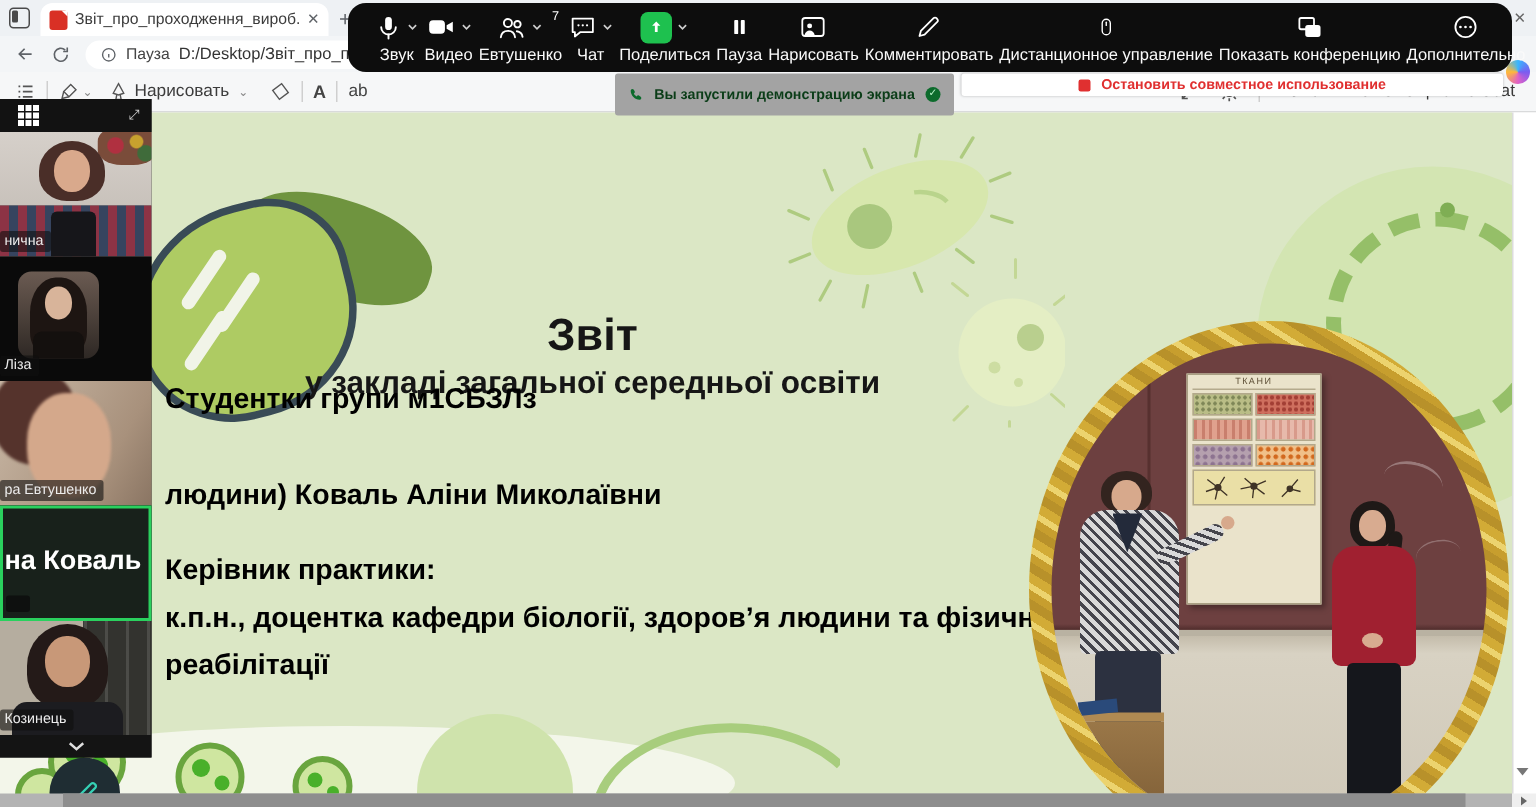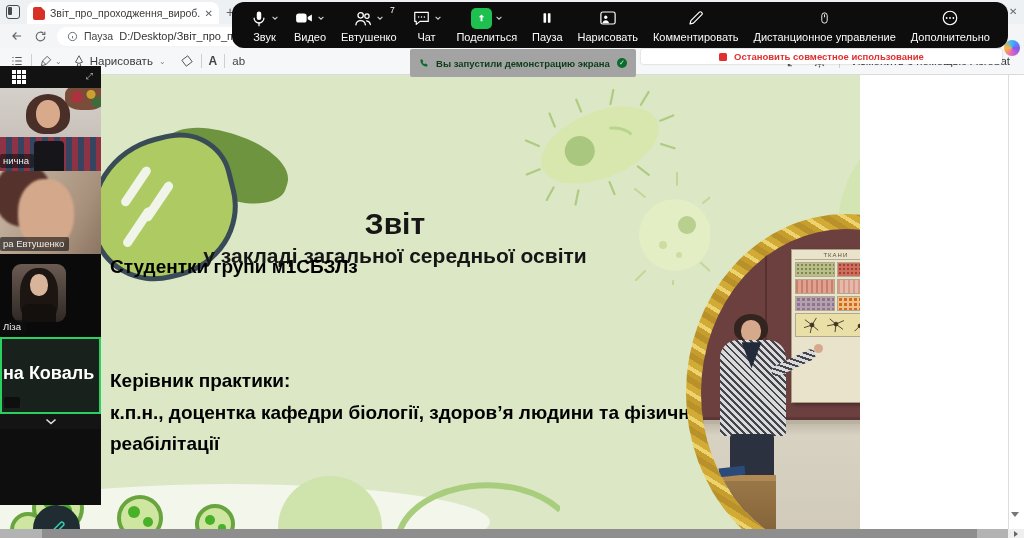--- a/index.html
+++ b/index.html
@@ -47,21 +47,21 @@
   .checkdot{width:10px;height:10px;border-radius:50%;background:#0c6b2c;color:#baf5cb;font-size:7px;line-height:10px;text-align:center;}
   .banner-red{left:641px;top:49px;width:361px;height:15px;background:#ffffff;border-radius:2px;box-shadow:0 0 2px rgba(0,0,0,.25);display:flex;align-items:center;justify-content:center;gap:7px;z-index:30;}
   .banner-red .txt{font-size:9.5px;font-weight:bold;color:#e03030;}
   .redsq{width:8px;height:8px;background:#e03030;border-radius:1.5px;}
 
   
   .wclose{left:1009px;top:6px;font-size:10px;color:#666;z-index:20;}
   .copilot{left:1004px;top:40px;width:16px;height:16px;border-radius:50%;background:conic-gradient(#38b6ff,#7a5cf0,#e060c8,#ffb938,#38b6ff);z-index:20;}
 
   
-  .content{left:0;top:75px;width:860px;height:455px;background:#dbe7c5;overflow:hidden;z-index:1;}
+  .content{left:0;top:75px;width:1008px;height:455px;background:#dbe7c5;overflow:hidden;z-index:1;}
   .rightstrip{left:1008px;top:75px;width:16px;height:455px;background:#fff;border-left:1px solid #dcdcdc;z-index:2;}
   .vcaret{left:1011px;top:512px;width:0;height:0;border-left:4px solid transparent;border-right:4px solid transparent;border-top:5px solid #777;z-index:3;}
   .hscroll{left:0;top:529px;width:1008px;height:9px;background:#b3b3b3;z-index:25;}
   .hthumb{position:absolute;left:42px;top:0;width:935px;height:9px;background:#8e8e8e;}
   .hscorner{left:1008px;top:529px;width:16px;height:9px;background:#efefef;z-index:25;display:flex;align-items:center;justify-content:center;}
   .harrow{width:0;height:0;border-top:3.5px solid transparent;border-bottom:3.5px solid transparent;border-left:4.5px solid #666;}
 
   
   .sl-head{left:130px;top:132px;width:530px;text-align:center;color:#161616;z-index:5;}
   .sl-title{font-size:30px;font-weight:bold;}
@@ -207,20 +207,21 @@
         <circle cx="28" cy="60" r="16" fill="#cfe6a0" stroke="#69a53e" stroke-width="4"></circle>
       </g>
     </svg>
 
     <div class="abs sl-head">
       <div class="sl-title">Звіт</div>
       <div class="sl-sub" style="margin-top:0;">у закладі загальної середньої освіти</div>
     </div>
 
     <div class="abs sl-body" style="top:176px;">Студентки групи м1СБЗЛз</div>
+    <div class="abs sl-body" style="top:240px;">людини) Коваль Аліни Миколаївни</div>
 
     <div class="abs sl-body" style="top:290px;">Керівник практики:</div>
     <div class="abs sl-body" style="top:322px;">к.п.н., доцентка кафедри біології, здоров’я людини та фізичної</div>
     <div class="abs sl-body" style="top:353px;">реабілітації</div>
 
     <div class="abs frame" style="top:139px;">
       <div class="photo">
         <div class="boardline-v"></div>
         <div class="chalk1"></div>
         <div class="chalk2"></div>
@@ -463,20 +464,29 @@
       <div class="zi-ic">
         <svg width="13" height="18" viewBox="0 0 24 24" fill="none" stroke="#fff" stroke-width="1.7">
             <rect x="7" y="2.5" width="10" height="19" rx="5"></rect>
             <path d="M12 6v4" stroke-linecap="round"></path>
           </svg>
       </div>
       <div class="zi-lb">Дистанционное управление</div>
     </div>
     <div class="zi">
       <div class="zi-ic">
+        <svg width="20" height="18" viewBox="0 0 24 24" fill="none" stroke="#fff" stroke-width="1.6">
+            <rect x="3" y="4" width="13" height="10" rx="1.5"></rect>
+            <rect x="9" y="11" width="12" height="9" rx="1.5" fill="#fff"></rect>
+          </svg>
+      </div>
+      <div class="zi-lb">Показать конференцию</div>
+    </div>
+    <div class="zi">
+      <div class="zi-ic">
         <svg width="18" height="18" viewBox="0 0 24 24" fill="none" stroke="#fff" stroke-width="1.6">
             <circle cx="12" cy="12" r="9"></circle>
             <circle cx="7.5" cy="12" r="1.2" fill="#fff" stroke="none"></circle>
             <circle cx="12" cy="12" r="1.2" fill="#fff" stroke="none"></circle>
             <circle cx="16.5" cy="12" r="1.2" fill="#fff" stroke="none"></circle>
           </svg>
       </div>
       <div class="zi-lb">Дополнительно</div>
     </div>
   </div>
@@ -500,42 +510,49 @@
     </div>
 
     <div class="tile t1">
       <div class="pillow"></div>
       <div class="hair1"></div>
       <div class="face1"></div>
       <div class="body1"></div>
       <div class="nametag">нична</div>
     </div>
 
-    <div class="tile t2">
-      <div class="blurwrap">
-        <div class="hair2"></div>
-        <div class="face2"></div>
-      </div>
-      <div class="nametag">ра Евтушенко</div>
-    </div>
-
     <div class="tile t3">
       <div class="avatar3">
         <div class="h"></div>
         <div class="f"></div>
         <div class="b"></div>
       </div>
       <div class="nametag">Ліза</div>
     </div>
 
+    <div class="tile t2">
+      <div class="blurwrap">
+        <div class="hair2"></div>
+        <div class="face2"></div>
+      </div>
+      <div class="nametag">ра Евтушенко</div>
+    </div>
+
     <div class="tile t4">
       <div class="bigname">на Коваль</div>
       <div class="minitag"></div>
     </div>
 
+    <div class="tile t5">
+      <div class="winfrm"></div>
+      <div class="hair5"></div>
+      <div class="face5"></div>
+      <div class="body5"></div>
+      <div class="nametag">Козинець</div>
+    </div>
 
     <div class="strip-foot">
       <svg width="12" height="7" viewBox="0 0 12 7" fill="none" stroke="#e0e0e0" stroke-width="1.6">
           <path d="M1.5 1.5L6 5.5l4.5-4"></path>
         </svg>
     </div>
   </div>
 
   <div class="abs fab">
     <svg width="20" height="20" viewBox="0 0 24 24" fill="none" stroke="#35d1b5" stroke-width="1.8" stroke-linejoin="round">

